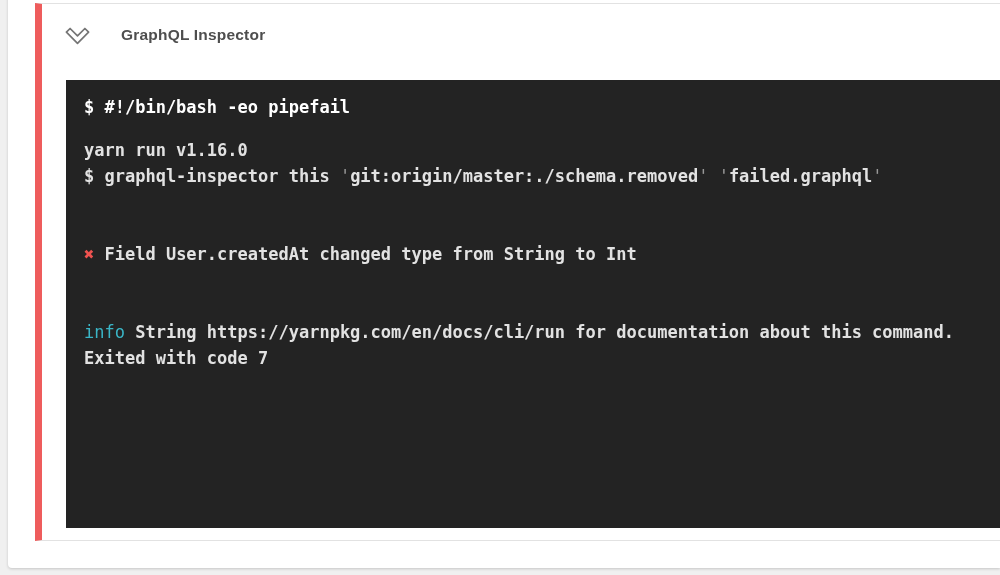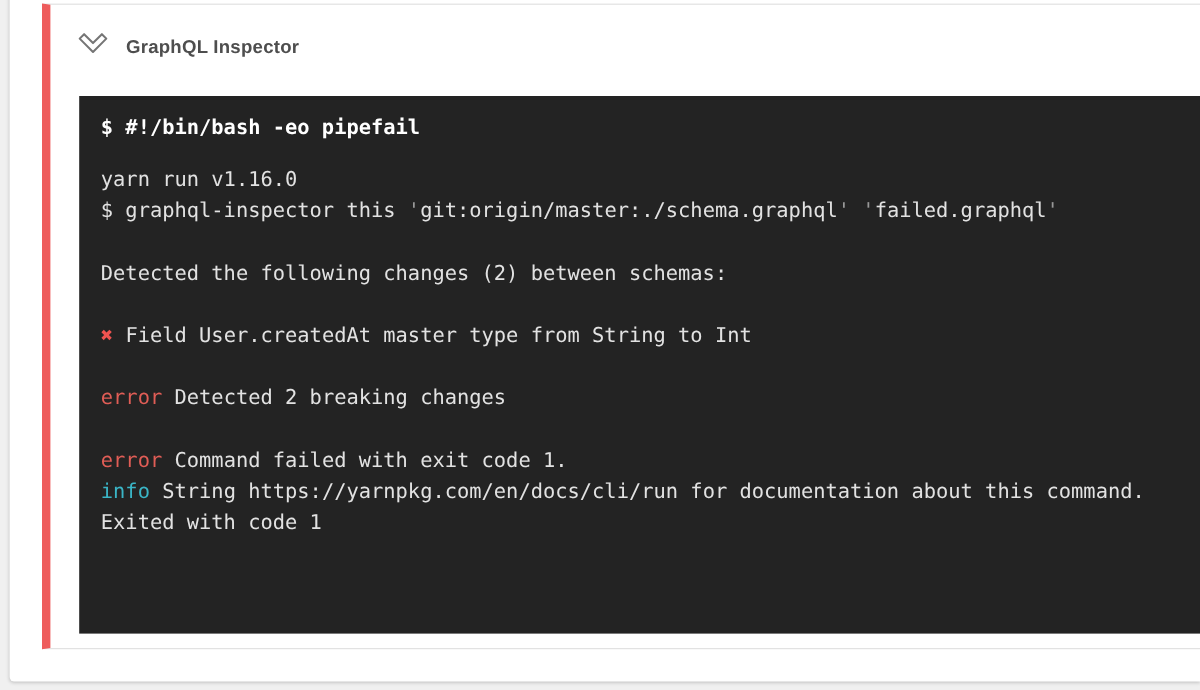--- a/index.html
+++ b/index.html
@@ -36,22 +36,22 @@
     position:absolute;
     left:35px; top:3px;
     width:965px; height:538px;
     background:#ffffff;
     border:1px solid var(--card-border);
     border-right:none;
     border-left:7px solid var(--accent-red);
   }
   .step-header{
     display:flex;
-    align-items:flex-end;
-    gap:14px;
+    align-items:flex-start;
+    gap:30px;
     padding:22px 0 0 22px;
     cursor:pointer;
   }
   .chevron{
     width:27px; height:23px;
     display:block;
   }
   .step-title{
     font-size:15.5px;
     font-weight:700;
@@ -75,21 +75,21 @@
     min-height:26px;
   }
   .terminal-command .t-line{
     font-weight:700;
     color:var(--t-white);
   }
   .terminal-output{
     margin-top:17px;
   }
   .seg-cmd{color:var(--t-white);font-weight:700;}
-  .seg-plain{color:var(--t-plain);}
+  .seg-plain{color:var(--t-plain);font-weight:bold;}
   .seg-quote{color:var(--t-quote);}
   .seg-error{color:var(--t-error);}
   .seg-mark{color:var(--t-mark);font-weight:700;}
   .seg-info{color:var(--t-info);}
 </style>
 </head>
 <body>
 
 <div class="outer-panel"></div>
 
@@ -103,25 +103,22 @@
     <span class="step-title">GraphQL Inspector</span>
   </div>
 </div>
 
 <div class="terminal">
   <div class="terminal-command">
       <div class="t-line"><span class="seg-cmd">$ #!/bin/bash -eo pipefail</span></div>
     </div>
   <div class="terminal-output">
       <div class="t-line"><span class="seg-plain">yarn run v1.16.0</span></div>
-      <div class="t-line"><span class="seg-plain">$ graphql-inspector this </span><span class="seg-quote">'</span><span class="seg-plain">git:origin/master:./schema.graphql</span><span class="seg-quote">'</span><span class="seg-plain"> </span><span class="seg-quote">'</span><span class="seg-plain">failed.graphql</span><span class="seg-quote">'</span></div>
+      <div class="t-line"><span class="seg-plain">$ graphql-inspector this </span><span class="seg-quote">'</span><span class="seg-plain">git:origin/master:./schema.removed</span><span class="seg-quote">'</span><span class="seg-plain"> </span><span class="seg-quote">'</span><span class="seg-plain">failed.graphql</span><span class="seg-quote">'</span></div>
       <div class="t-line"><span class="seg-plain"></span></div>
-      <div class="t-line"><span class="seg-plain">Detected the following changes (2) between schemas:</span></div>
       <div class="t-line"><span class="seg-plain"></span></div>
-      <div class="t-line"><span class="seg-mark">✖</span><span class="seg-plain"> Field User.createdAt master type from String to Int</span></div>
+      <div class="t-line"><span class="seg-mark">✖</span><span class="seg-plain"> Field User.createdAt changed type from String to Int</span></div>
       <div class="t-line"><span class="seg-plain"></span></div>
-      <div class="t-line"><span class="seg-error">error</span><span class="seg-plain"> Detected 2 breaking changes</span></div>
       <div class="t-line"><span class="seg-plain"></span></div>
-      <div class="t-line"><span class="seg-error">error</span><span class="seg-plain"> Command failed with exit code 1.</span></div>
       <div class="t-line"><span class="seg-info">info</span><span class="seg-plain"> String https://yarnpkg.com/en/docs/cli/run for documentation about this command.</span></div>
-      <div class="t-line"><span class="seg-plain">Exited with code 1</span></div>
+      <div class="t-line"><span class="seg-plain">Exited with code 7</span></div>
     </div>
 </div>
 
 </body></html>

